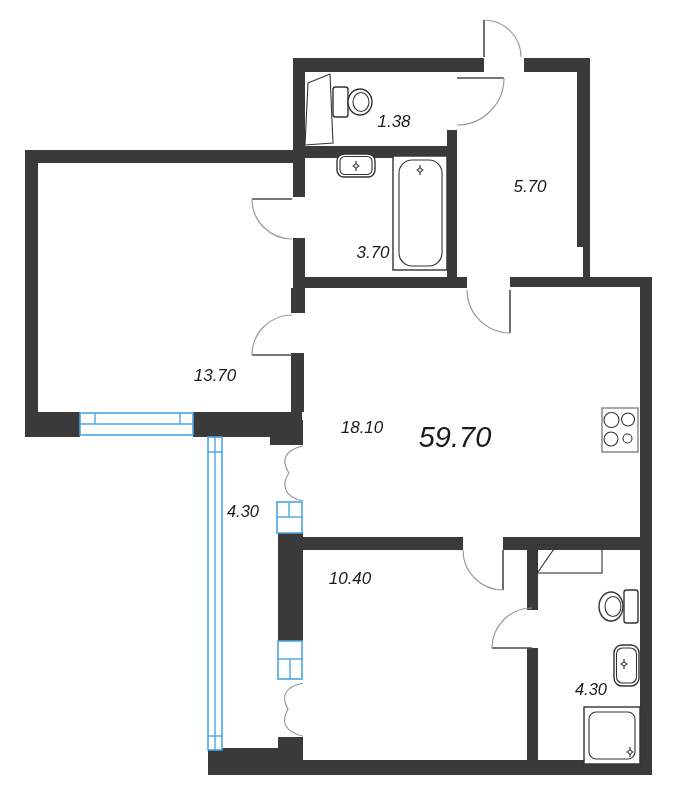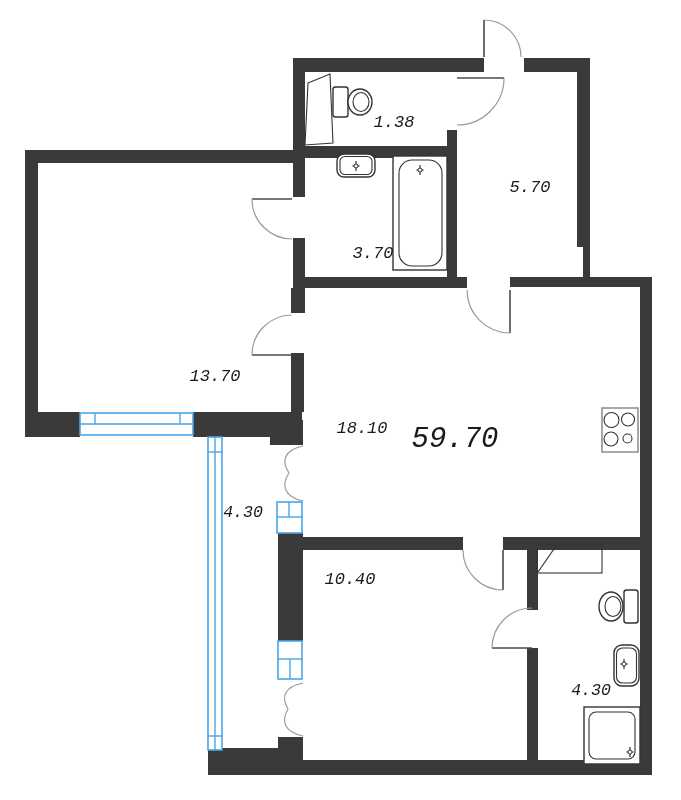--- a/index.html
+++ b/index.html
@@ -1,17 +1,17 @@
 <!DOCTYPE html>
 <html><head>
 <meta charset="utf-8">
 <style>
   html,body{margin:0;padding:0;background:#fff;}
   .stage{position:relative;width:681px;height:800px;background:#fff;overflow:hidden;
-         font-family:Liberation Mono, monospace;}
+         font-family:Liberation Sans, sans-serif;}
   svg{display:block;}
   .wall{fill:#3a3a3a;stroke:none;}
   .win{stroke:#4aa5e8;stroke-width:1.6;fill:#fff;}
   .winln{stroke:#4aa5e8;stroke-width:1.4;fill:none;}
   .arc{stroke:#9a9a9a;stroke-width:1.2;fill:none;}
   .leaf{stroke:#4a4a4a;stroke-width:1.6;fill:none;}
   .fx{stroke:#333;stroke-width:1.4;fill:#fff;}
   .fxlt{stroke:#8a8a8a;stroke-width:1.5;fill:#fff;}
   .fxthin{stroke:#333;stroke-width:1.1;fill:none;}
   .lbl{font-style:italic;fill:#1a1a1a;}

